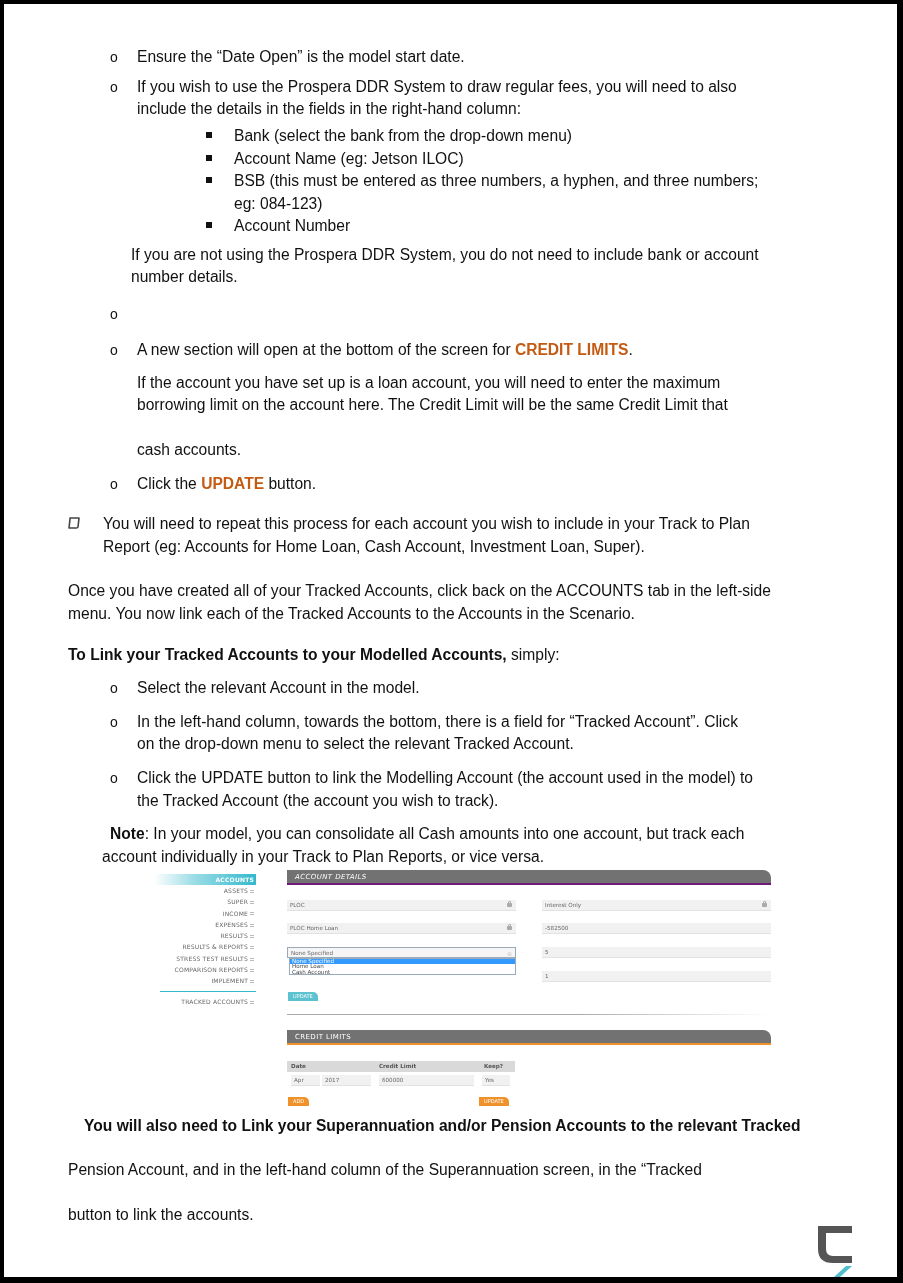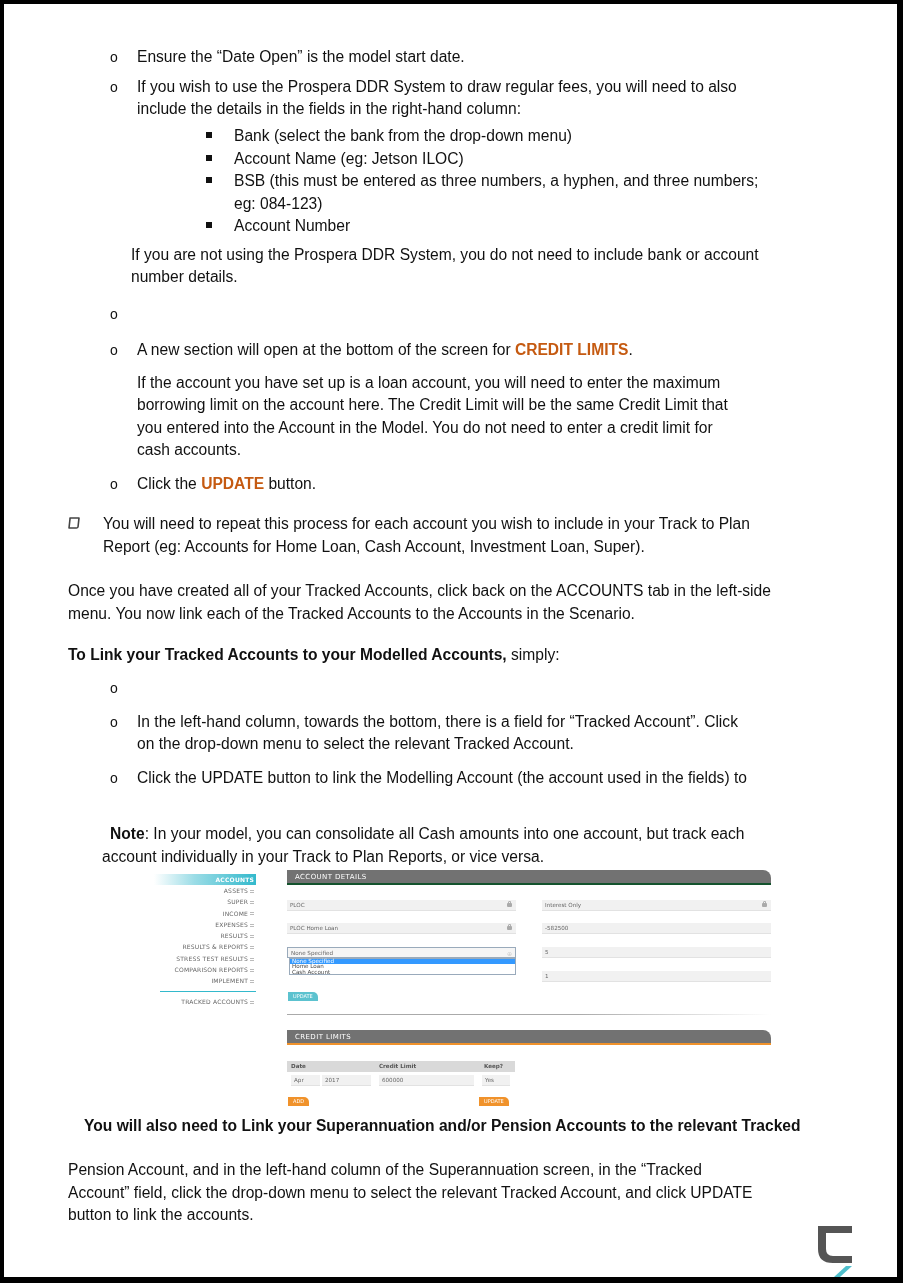--- a/index.html
+++ b/index.html
@@ -18,21 +18,21 @@
   b { font-weight: bold; }
 
   
   .shot { position: absolute; left: 150px; top: 862px; width: 620px; height: 244px; font-family: "DejaVu Sans", sans-serif; }
   .side { position: absolute; left: 0; top: 8px; width: 102px; }
   .side-item { height: 11.3px; font-size: 6px; color: #666; text-align: right; padding-right: 2px; line-height: 11.3px; white-space: nowrap; letter-spacing: 0.2px; }
   .side-item .grip { display: inline-block; width: 4px; height: 3px; border-top: 1px solid #bbb; border-bottom: 1px solid #bbb; margin-left: 2px; vertical-align: middle; }
   .side-active { background: linear-gradient(to right, #ffffff, #9adce6 40%, #33b9cc); color: #fff; font-weight: bold; height: 11px; line-height: 11px; }
   .side-sep { border-top: 1px solid #33b9cc; margin: 4px 0 4px 6px; }
   .panel-head { position: absolute; height: 15px; background: #727272; color: #fff; font-size: 7px; line-height: 15px; padding-left: 8px; letter-spacing: 0.4px; }
-  .panel-head.teal { border-bottom: 2px solid #14532d; }
+  .panel-head.teal { border-bottom: 2px solid #701a75; font-style: italic; }
   .panel-head.orng { border-bottom: 2px solid #f0922b; }
   .lbl { position: absolute; font-size: 5.6px; color: #777; white-space: nowrap; }
   .req { color: #4a90d9; font-size: 4.5px; }
   .fld { position: absolute; height: 11px; background: #f1f1f1; border-bottom: 1px solid #e2e2e2; font-size: 5.6px; color: #666; line-height: 11px; padding-left: 3px; white-space: nowrap; }
   .lock { position: absolute; right: 4px; top: 3px; width: 5px; height: 4px; background: #aaa; border-radius: 1px; }
   .lock:before { content: ""; position: absolute; left: 1px; top: -2px; width: 3px; height: 3px; border: 1px solid #aaa; border-bottom: none; border-radius: 2px 2px 0 0; box-sizing: border-box; }
   .dd-list { position: absolute; left: 135px; top: 92px; width: 227px; height: 17px; border: 1px solid #9ab; background: #fff; font-size: 5.6px; line-height: 5.3px; }
   .dd-list div { padding-left: 2px; color: #444; }
   .dd-list .sel { background: #3399ff; color: #fff; }
   .btn-teal { position: absolute; height: 9px; background: #5cc2cf; color: #fff; font-size: 5px; line-height: 9px; padding: 0 5px; border-radius: 0 5px 0 0; }
@@ -66,43 +66,44 @@
   <span class="t" style="left:127px;top:240px">If you are not using the Prospera DDR System, you do not need to include bank or account</span>
   <span class="t" style="left:127px;top:262px">number details.</span>
 
   <span class="bul-o" style="top:299px">o</span>
 
   <span class="bul-o" style="top:335px">o</span>
   <span class="t" style="left:133px;top:335px"><span>A new section will open at the bottom of the screen for </span><span class="orange">CREDIT LIMITS</span><span>.</span></span>
 
   <span class="t" style="left:133px;top:368px">If the account you have set up is a loan account, you will need to enter the maximum</span>
   <span class="t" style="left:133px;top:390px">borrowing limit on the account here.   The Credit Limit will be the same Credit Limit that</span>
-  <span class="t" style="left:133px;top:413px">you entered into the Account in the Model.   You do not need to enter a credit limit for</span>
   <span class="t" style="left:133px;top:435px">cash accounts.</span>
 
   <span class="bul-o" style="top:469px">o</span>
   <span class="t" style="left:133px;top:469px"><span>Click the </span><span class="orange">UPDATE</span><span> button.</span></span>
 
   <svg class="abs" style="left:63px;top:512px" width="14" height="14">
     <path d="M3 2 H12 L11 11 Q10.5 12 9.5 12 H2 L3 3 Z" fill="none" stroke="#444" stroke-width="1.6" stroke-linejoin="round"></path>
   </svg>
   <span class="t" style="left:99px;top:509px">You will need to repeat this process for each account you wish to include in your Track to Plan</span>
   <span class="t" style="left:99px;top:532px">Report (eg: Accounts for Home Loan, Cash Account, Investment Loan, Super).</span>
 
   <span class="t" style="left:64px;top:576px">Once you have created all of your Tracked Accounts, click back on the ACCOUNTS tab in the left-side</span>
   <span class="t" style="left:64px;top:599px">menu.   You now link each of the Tracked Accounts to the Accounts in the Scenario.</span>
 
   <span class="t" style="left:64px;top:640px"><b>To Link your Tracked Accounts to your Modelled Accounts,</b><span> simply:</span></span>
 
   <span class="bul-o" style="top:673px">o</span>
+  <span class="t" style="left:133px;top:673px">Select the relevant Account in the model.</span>
   <span class="bul-o" style="top:707px">o</span>
   <span class="t" style="left:133px;top:729px">on the drop-down menu to select the relevant Tracked Account.</span>
   <span class="t" style="left:133px;top:707px">In the left-hand column, towards the bottom, there is a field for “Tracked Account”.  Click</span>
   <span class="bul-o" style="top:763px">o</span>
-  <span class="t" style="left:133px;top:763px">Click the UPDATE button to link the Modelling Account (the account used in the fields) to</span>
+  <span class="t" style="left:133px;top:763px">Click the UPDATE button to link the Modelling Account (the account used in the model) to</span>
+  <span class="t" style="left:133px;top:786px">the Tracked Account (the account you wish to track).</span>
 
   <span class="t" style="left:106px;top:819px"><b>Note</b><span>:  In your model, you can consolidate all Cash amounts into one account, but track each</span></span>
   <span class="t" style="left:98px;top:842px">account individually in your Track to Plan Reports, or vice versa.</span>
 
   <div class="shot">
     <div class="side">
       <div class="side-item side-active"><span>ACCOUNTS</span></div>
       <div class="side-item"><span>ASSETS</span><span class="grip"></span></div>
       <div class="side-item"><span>SUPER</span><span class="grip"></span></div>
       <div class="side-item"><span>INCOME</span><span class="grip"></span></div>
@@ -154,20 +155,19 @@
     <div class="fld" style="left:137px;top:209px;width:29px"><span>Apr</span></div>
     <div class="fld" style="left:168px;top:209px;width:49px"><span>2017</span></div>
     <div class="fld" style="left:225px;top:209px;width:95px"><span>600000</span></div>
     <div class="fld" style="left:328px;top:209px;width:28px"><span>Yes</span></div>
     <div class="btn-org" style="left:134px;top:231px">ADD</div>
     <div class="btn-org" style="left:325px;top:231px">UPDATE</div>
   </div>
 
   <span class="t" style="left:80px;top:1111px"><b>You will also need to Link your Superannuation and/or Pension Accounts to the relevant Tracked</b></span>
   <span class="t" style="left:64px;top:1155px">Pension Account, and in the left-hand column of the Superannuation screen, in the “Tracked</span>
-  <span class="t" style="left:64px;top:1178px">Account” field, click the drop-down menu to select the relevant Tracked Account, and click UPDATE</span>
   <span class="t" style="left:64px;top:1200px">button to link the accounts.</span>
 
   <svg class="logo" width="40" height="53">
     <path d="M2 2 H36 V9 H10 V25 Q10 32 17 32 H36 V39 H17 Q2 39 2 25 Z" fill="#555"></path>
     <path d="M18 53 L30 42 H36 L24 53 Z" fill="#4fbfcc"></path>
   </svg>
 </div>
 
 </body></html>

